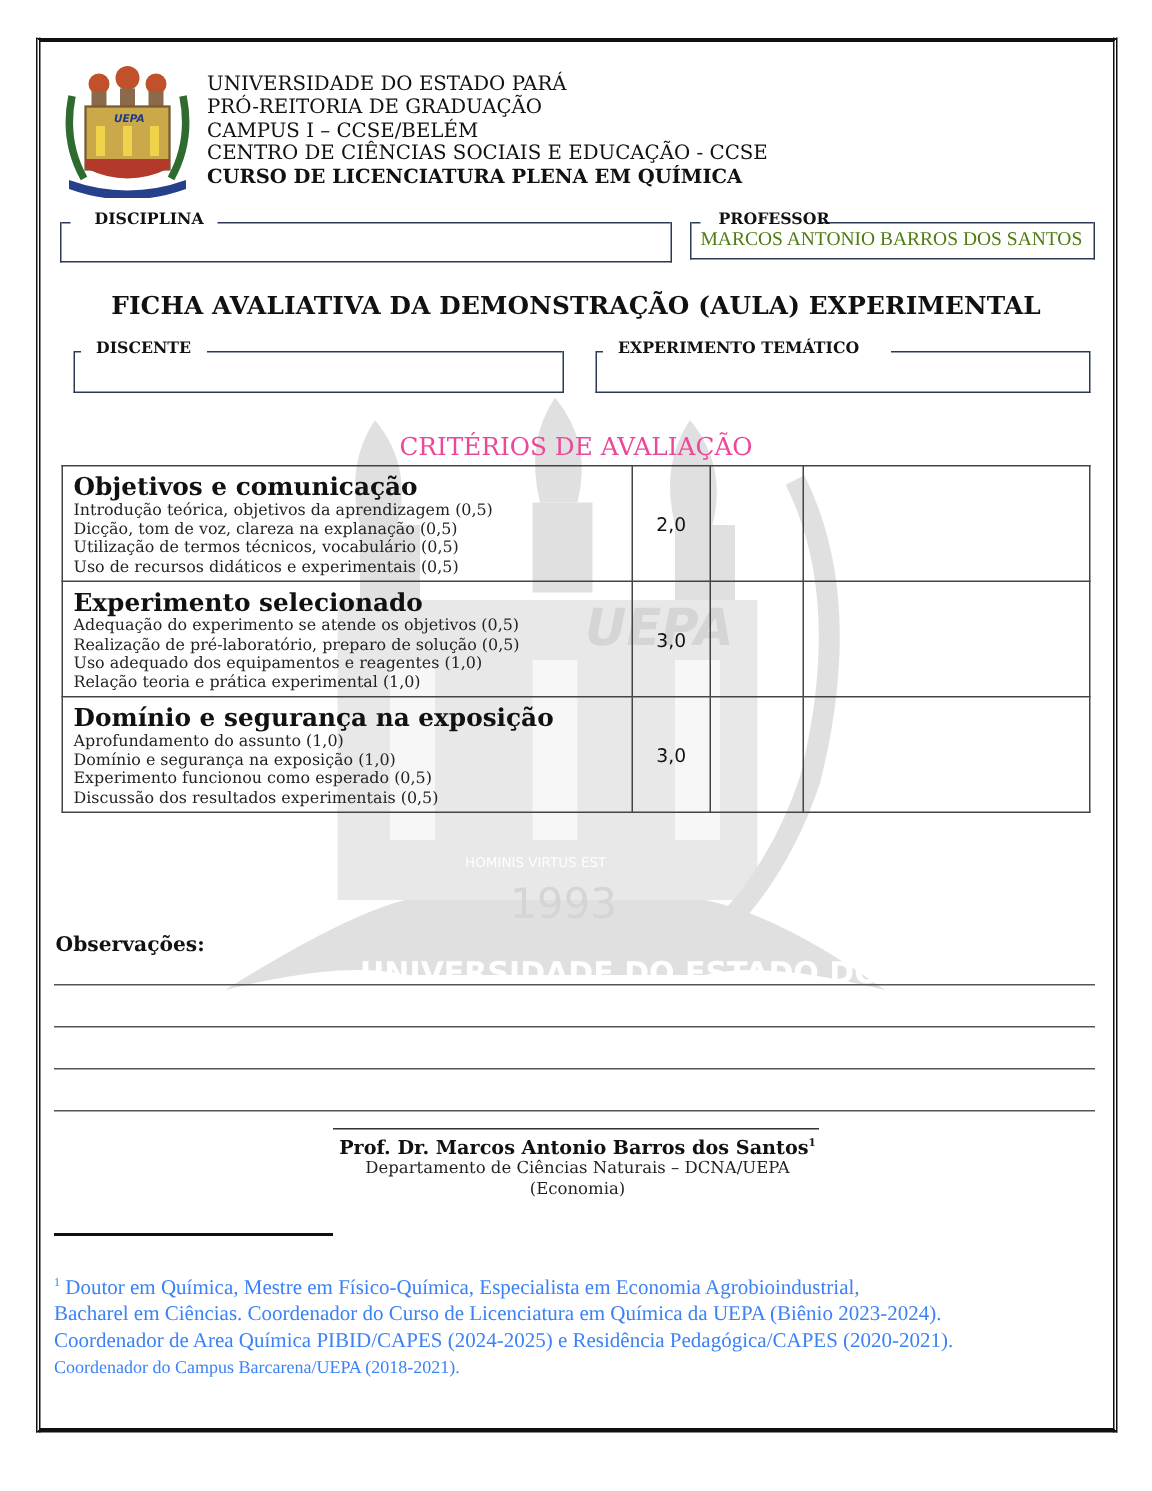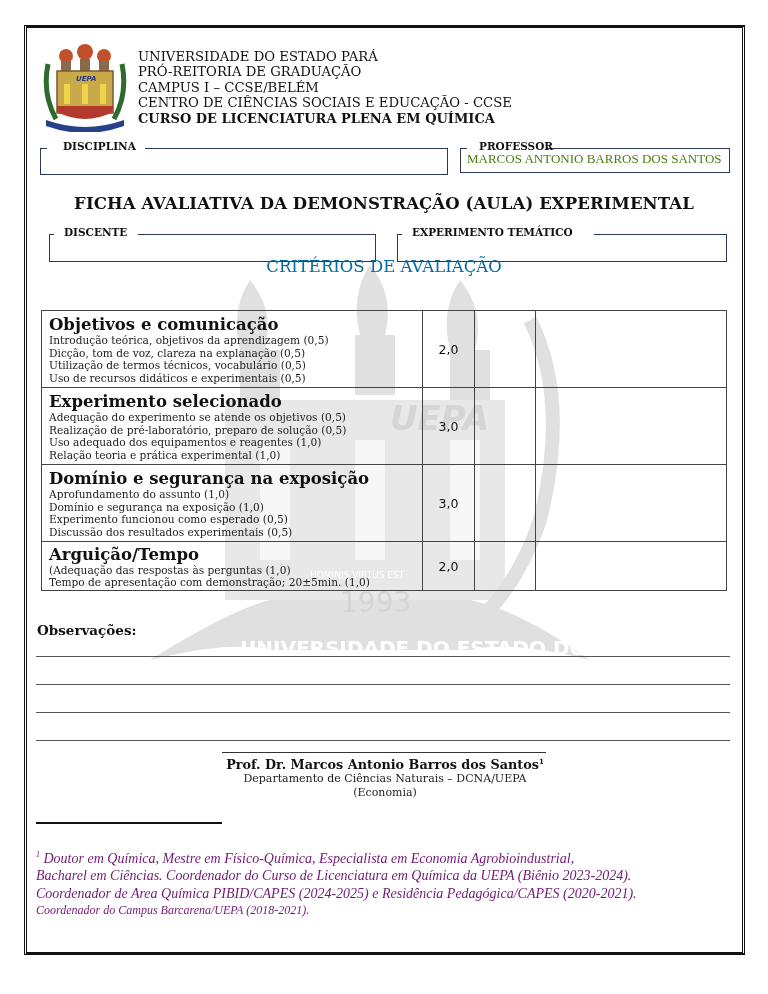--- a/index.html
+++ b/index.html
@@ -11,41 +11,41 @@
   }
   .watermark { position: absolute; left: 130px; top: 260px; width: 480px; height: 430px; opacity: 0.22; pointer-events: none; }
   .logo { position: absolute; left: 40px; top: 44px; width: 90px; height: 88px; }
   .header-lines { position: absolute; left: 138px; top: 49px; font-family: "DejaVu Serif", serif; font-size: 13.2px; line-height: 15.4px; color: #111; font-weight: 300; }
   .header-lines .bold { font-weight: bold; font-size: 13px; }
   .fieldset { position: absolute; box-sizing: border-box; border: 1.3px solid #2a3a55; border-top: none; }
   .fieldset .top-line { position: absolute; top: 0; height: 1.3px; background: #2a3a55; }
   .fieldset .legend { position: absolute; top: -8px; font-family: "DejaVu Serif", serif; font-weight: bold; font-size: 10.5px; color: #111; background: transparent; }
   .fieldset .value { position: absolute; left: 8px; top: 6px; font-family: "Liberation Serif", serif; font-size: 13px; color: #4d7c0f; }
   .form-title { position: absolute; left: 0; width: 768px; top: 194px; text-align: center; font-family: "DejaVu Serif", serif; font-weight: bold; font-size: 16.5px; letter-spacing: 0.1px; }
-  .criteria-title { position: absolute; left: 0; width: 768px; top: 257px; text-align: center; font-family: "DejaVu Serif", serif; font-size: 16.5px; color: #0369a1; font-weight: 300; }
+  .criteria-title { position: absolute; left: 0; width: 768px; top: 288px; text-align: center; font-family: "DejaVu Serif", serif; font-size: 16.5px; color: #ec4899; font-weight: 300; }
   table.criteria { position: absolute; left: 41px; top: 310px; border-collapse: collapse; width: 686px; }
   table.criteria td { border: 1px solid #444; vertical-align: middle; padding: 0; }
   td.desc { width: 369px; padding: 1px 6px 0 7px !important; }
   td.score { width: 53px; font-family: "DejaVu Sans", sans-serif; font-size: 12.5px; padding-left: 16px !important; box-sizing: border-box; }
   td.blank1 { width: 64px; }
   td.blank2 { width: 200px; }
   .cat-title { font-family: "DejaVu Serif", serif; font-weight: bold; font-size: 16.5px; line-height: 19px; }
   .cat-item { font-family: "DejaVu Serif", serif; font-size: 10.6px; line-height: 12.5px; color: #222; white-space: nowrap; }
   tr.total-row td { height: 30px; }
   .total-label { text-align: right; font-family: "DejaVu Serif", serif; font-size: 11px; padding-right: 6px !important; }
   .obs-label { position: absolute; left: 37px; top: 622px; font-family: "DejaVu Serif", serif; font-weight: bold; font-size: 13.5px; }
   .obs-line { position: absolute; left: 36px; width: 694px; height: 1px; background: #555; }
   .sig-line { position: absolute; left: 222px; top: 752px; width: 324px; height: 1px; background: #333; }
   .sig-block { position: absolute; left: 160px; width: 450px; text-align: center; }
   .sig-name { top: 757px; font-family: "DejaVu Serif", serif; font-weight: bold; font-size: 12.8px; }
   .sig-name sup { font-size: 7px; }
   .sig-dept { top: 772px; font-family: "DejaVu Serif", serif; font-size: 11px; color: #222; }
   .sig-role { top: 786px; font-family: "DejaVu Serif", serif; font-size: 11px; color: #222; }
   .fn-line { position: absolute; left: 36px; top: 822px; width: 186px; height: 1.5px; background: #111; }
-  .footnote { position: absolute; left: 36px; top: 846px; font-family: "Liberation Serif", serif; color: #701a75; font-style: italic; }
+  .footnote { position: absolute; left: 36px; top: 846px; font-family: "Liberation Serif", serif; color: #3b82f6; }
   .footnote .l { font-size: 14px; line-height: 17.5px; white-space: nowrap; }
   .footnote .s { font-size: 12px; line-height: 16px; white-space: nowrap; }
   .footnote sup { font-size: 8px; }
 </style>
 </head>
 <body>
 
 <div class="page-frame"></div>
 
 <svg class="watermark" viewBox="0 0 480 430">
@@ -158,30 +158,20 @@
       <div class="cat-title">Domínio e segurança na exposição</div>
       <div class="cat-item">Aprofundamento do assunto (1,0)</div>
       <div class="cat-item">Domínio e segurança na exposição (1,0)</div>
       <div class="cat-item">Experimento funcionou como esperado (0,5)</div>
       <div class="cat-item">Discussão dos resultados experimentais (0,5)</div>
     </td>
     <td class="score">3,0</td>
     <td class="blank1"></td>
     <td class="blank2"></td>
   </tr>
-  <tr style="height:49px;">
-    <td class="desc">
-      <div class="cat-title">Arguição/Tempo</div>
-      <div class="cat-item">(Adequação das respostas às perguntas (1,0)</div>
-      <div class="cat-item">Tempo de apresentação com demonstração; 20±5min. (1,0)</div>
-    </td>
-    <td class="score">2,0</td>
-    <td class="blank1"></td>
-    <td class="blank2"></td>
-  </tr>
 </tbody>
   </table>
 
 <div class="obs-label">Observações:</div>
 <div class="obs-line" style="top:656px;"></div>
 <div class="obs-line" style="top:684px;"></div>
 <div class="obs-line" style="top:712px;"></div>
 <div class="obs-line" style="top:740px;"></div>
 
 <div class="sig-line"></div>

